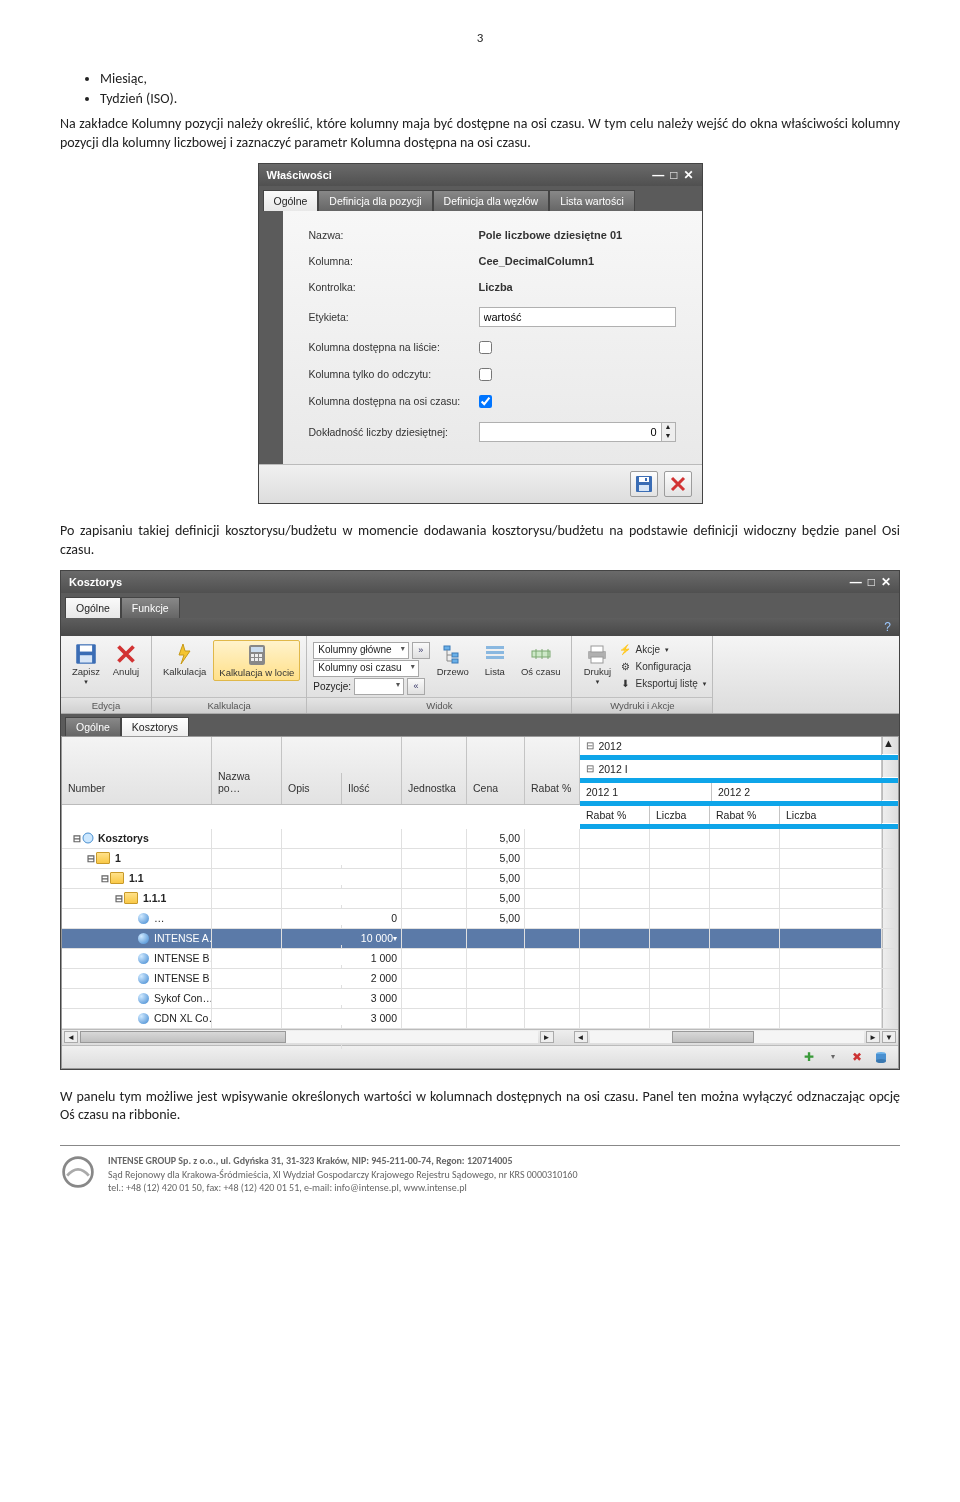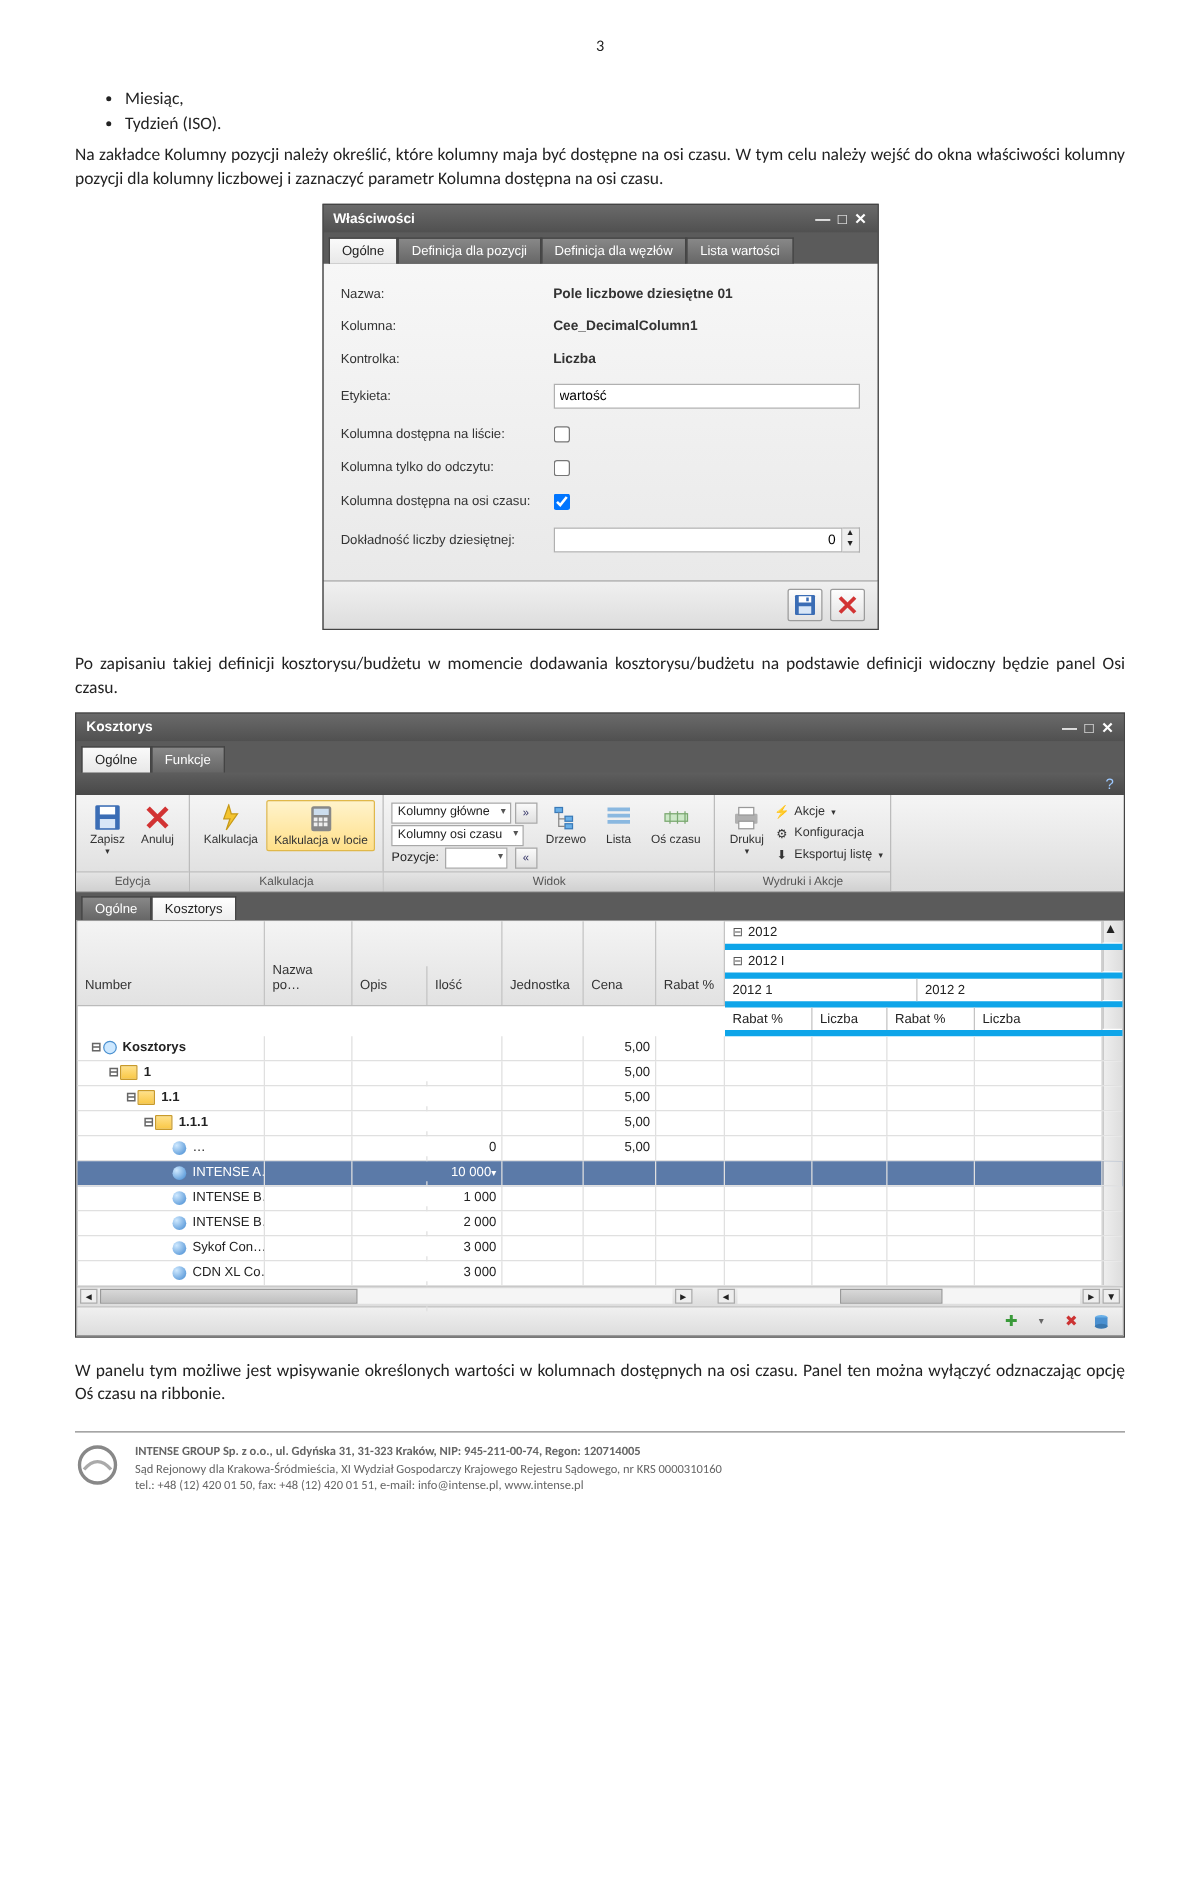--- a/index.html
+++ b/index.html
@@ -13,21 +13,21 @@
   .win { margin: 10px auto 18px; border: 1px solid #444; background: #5b5b5b; font-family: 'Segoe UI', Arial, sans-serif; font-size: 11px; }
   .win-title { background: linear-gradient(#6a6a6a,#505050); color: #fff; padding: 4px 8px; font-weight: bold; display: flex; justify-content: space-between; align-items: center; }
   .win-ctrls { display: flex; gap: 6px; }
   .win-ctrls span { font-size: 12px; cursor: pointer; }
   .win-tabs { background: #5b5b5b; padding: 4px 4px 0; display: flex; gap: 0; }
   .win-tab { padding: 4px 10px; background: linear-gradient(#888,#666); color: #fff; border: 1px solid #444; border-bottom: none; font-size: 10.5px; cursor: pointer; }
   .win-tab.active { background: linear-gradient(#fafafa,#e8e8e8); color: #222; }
   
   
   .win-props { width: 445px; }
-  .props-body { background: linear-gradient(#f7f7f7,#e9e9e9); padding: 18px 14px 8px; }
+  .props-body { background: linear-gradient(#f7f7f7,#e9e9e9); padding: 18px 26px 8px; margin-left: 24px; }
   .prop-row { display: flex; align-items: center; margin-bottom: 14px; }
   .prop-label { width: 170px; color: #333; font-size: 10.5px; }
   .prop-value { flex: 1; font-size: 11px; font-weight: bold; color: #333; }
   .prop-input { flex: 1; border: 1px solid #b0b0b0; background: #fff; padding: 2px 4px; font-size: 11px; height: 20px; }
   .prop-check { width: 13px; height: 13px; }
   .prop-spin { flex: 1; display: flex; }
   .prop-spin input { flex: 1; border: 1px solid #b0b0b0; padding: 2px 4px; font-size: 11px; height: 20px; text-align: right; }
   .prop-spin .spin-btns { width: 14px; border: 1px solid #b0b0b0; border-left: none; display: flex; flex-direction: column; font-size: 7px; }
   .prop-spin .spin-btns span { flex: 1; text-align: center; background: #eee; cursor: pointer; line-height: 8px; }
   .props-foot { background: linear-gradient(#f0f0f0,#ddd); border-top: 1px solid #bbb; padding: 6px 10px; display: flex; justify-content: flex-end; gap: 6px; }
@@ -38,21 +38,21 @@
   .kosz-help { background: linear-gradient(#5e5e5e,#484848); padding: 2px 8px; text-align: right; }
   .kosz-help span { color: #9cc8ff; font-size: 12px; cursor: pointer; }
   .ribbon { background: linear-gradient(#f5f5f5,#dcdcdc); border-bottom: 1px solid #aaa; display: flex; }
   .rib-group { border-right: 1px solid #bcbcbc; padding: 4px 6px 0; display: flex; flex-direction: column; }
   .rib-items { display: flex; align-items: flex-start; gap: 2px; flex: 1; }
   .rib-btn-lg { display: flex; flex-direction: column; align-items: center; padding: 2px 5px; cursor: pointer; gap: 1px; min-width: 38px; }
   .rib-btn-lg .ico { width: 26px; height: 24px; display: flex; align-items: center; justify-content: center; }
   .rib-btn-lg .lbl { font-size: 9.5px; text-align: center; color: #333; line-height: 1.1; }
   .rib-group-label { font-size: 9.5px; text-align: center; color: #555; background: linear-gradient(#e4e4e4,#d0d0d0); border-top: 1px solid #c0c0c0; padding: 2px 4px; margin: 2px -6px 0; }
   .rib-col { display: flex; flex-direction: column; gap: 1px; padding-top: 2px; }
-  .rib-row-inline { display: flex; align-items: center; gap: 3px; justify-content: space-between; }
+  .rib-row-inline { display: flex; align-items: center; gap: 3px; }
   .rib-combo { border: 1px solid #a8a8a8; background: #fff; font-size: 10px; padding: 1px 16px 1px 4px; position: relative; min-width: 92px; height: 17px; }
   .rib-combo::after { content: "▾"; position: absolute; right: 3px; top: 1px; font-size: 8px; color: #555; }
   .rib-arrow-btn { width: 18px; height: 17px; border: 1px solid #a8a8a8; background: linear-gradient(#fafafa,#e0e0e0); display: flex; align-items: center; justify-content: center; font-size: 9px; color: #336; cursor: pointer; }
   .rib-small-line { display: flex; align-items: center; gap: 3px; font-size: 10px; color: #333; padding: 1px 0; cursor: pointer; }
   .rib-small-line .sico { width: 14px; height: 14px; display: inline-flex; align-items: center; justify-content: center; }
   
   .sub-tabs { background: #5b5b5b; padding: 3px 4px 0; display: flex; }
   .sub-tab { padding: 3px 10px; background: linear-gradient(#888,#666); color: #fff; border: 1px solid #444; border-bottom: none; font-size: 10.5px; cursor: pointer; }
   .sub-tab.active { background: linear-gradient(#fff,#eee); color: #222; }
   
@@ -364,21 +364,21 @@
       <div class="gh-stack" style="flex:1">
         <div class="gh-stack-row">
             <div class="gh-stack-cell expand" style="flex:1">2012</div>
             <div class="c-vscroll" style="height:17px">▲</div>
           </div>
         <div class="gh-stack-row">
             <div class="gh-stack-cell expand" style="flex:1">2012 I</div>
             <div class="c-vscroll" style="height:17px"></div>
           </div>
         <div class="gh-stack-row">
-          <div class="gh-stack-cell" style="width:154px">2012 1</div>
+          <div class="gh-stack-cell" style="width:132px">2012 1</div>
           <div class="gh-stack-cell" style="flex:1">2012 2</div>
           <div class="c-vscroll" style="height:17px"></div>
         </div>
         <div class="gh-stack-row">
           <div class="gh-stack-cell c-rrabat">Rabat %</div>
           <div class="gh-stack-cell c-rliczba">Liczba</div>
           <div class="gh-stack-cell c-rrabat">Rabat %</div>
           <div class="gh-stack-cell" style="flex:1">Liczba</div>
           <div class="c-vscroll" style="height:17px"></div>
         </div>

